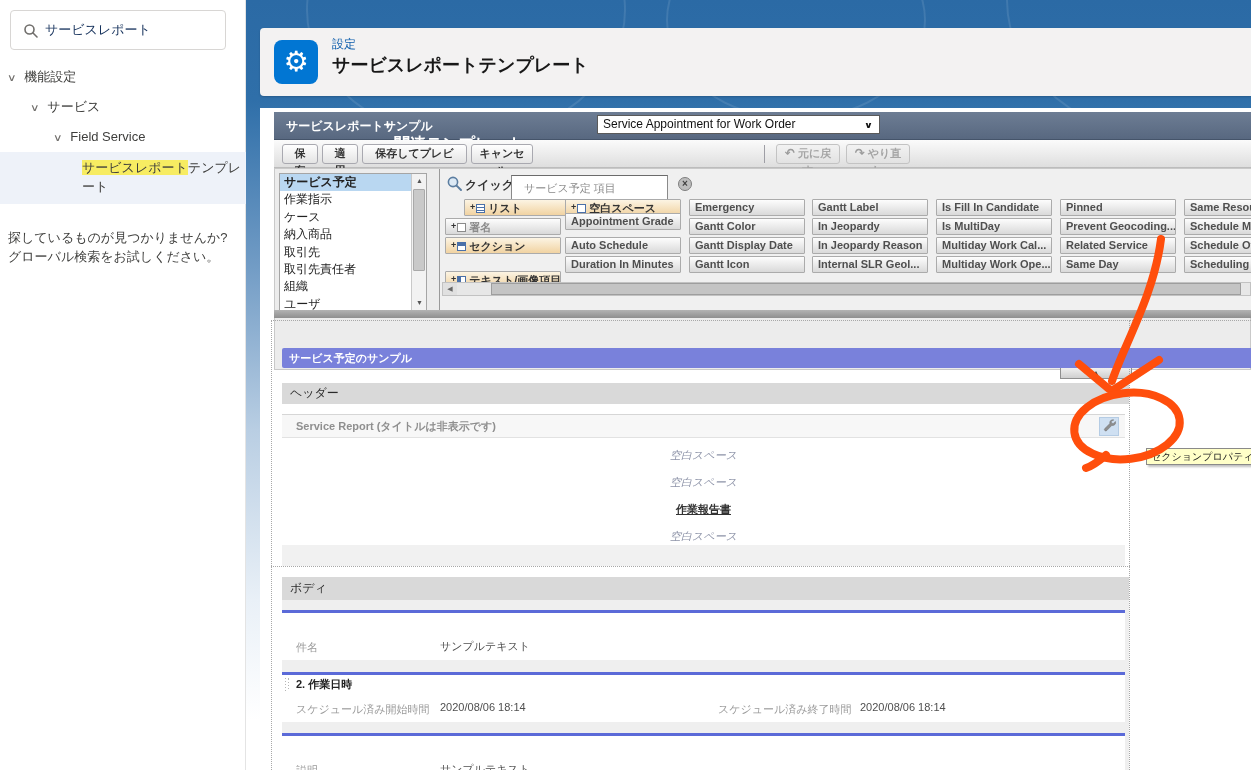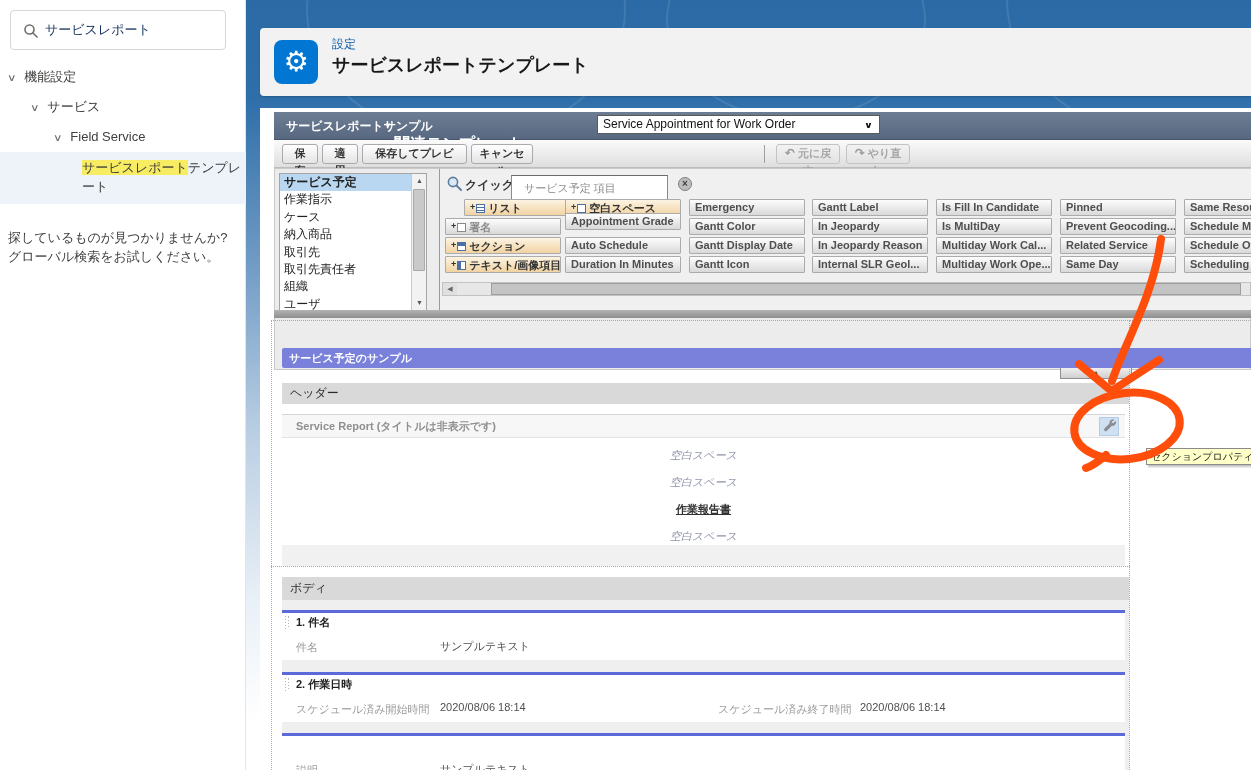--- a/index.html
+++ b/index.html
@@ -196,21 +196,21 @@
           <circle cx="7" cy="7" r="4.6" fill="#dce9f5" stroke="#5b7da0" stroke-width="1.6"></circle>
           <line x1="10.6" y1="10.6" x2="15" y2="15" stroke="#5b7da0" stroke-width="2" stroke-linecap="round"></line>
         </svg>
         <span id="qs-label">クイック検索</span>
         <input id="qs-input" value="サービス予定 項目" style="">
         <div id="qs-clear">×</div>
         <div id="pal-grid">
             <div class="pal-btn orange" style="left: 5px; top: 30px; margin-left: 19px;"><span class="plus">+</span><span class="pbox list"></span><span>リスト</span></div>
             <div class="pal-btn graysp" style="left: 5px; top: 49px;"><span class="plus">+</span><span class="pbox sign"></span><span>署名</span></div>
             <div class="pal-btn orange" style="left: 5px; top: 68px;"><span class="plus">+</span><span class="pbox section"></span><span>セクション</span></div>
-            <div class="pal-btn orange" style="left: 5px; top: 87px;"><span class="plus">+</span><span class="pbox text"></span><span>テキスト/画像項目</span></div>
+            <div class="pal-btn orange" style="left: 5px; top: 102px;"><span class="plus">+</span><span class="pbox text"></span><span>テキスト/画像項目</span></div>
             <div class="pal-btn orange" style="left: 125px; top: 30px;"><span class="plus">+</span><span class="pbox blank"></span><span>空白スペース</span></div>
             <div class="pal-btn" style="left: 125px; top: 44px;">Appointment Grade</div>
             <div class="pal-btn" style="left: 125px; top: 68px;">Auto Schedule</div>
             <div class="pal-btn" style="left: 125px; top: 87px;">Duration In Minutes</div>
             <div class="pal-btn" style="left: 249px; top: 30px;">Emergency</div>
             <div class="pal-btn" style="left: 249px; top: 49px;">Gantt Color</div>
             <div class="pal-btn" style="left: 249px; top: 68px;">Gantt Display Date</div>
             <div class="pal-btn" style="left: 249px; top: 87px;">Gantt Icon</div>
             <div class="pal-btn" style="left: 372px; top: 30px;">Gantt Label</div>
             <div class="pal-btn" style="left: 372px; top: 49px;">In Jeopardy</div>
@@ -263,21 +263,20 @@
         <div class="hitem blank" style="top: 114px;">空白スペース</div>
       </div>
   </div>
   <div id="hdr-strip"></div>
   <div id="mid-dotted"></div>
 
   <div id="body-bar">ボディ</div>
   <div id="body-area"></div>
   <div id="body-sections">
       <div class="psection" style="top: 610px; height: 50px;">
-        <div class="psec-title"><span class="drag-dots"></span><span>1. 件名</span></div>
         <div class="pfield-label" style="left: 14px; top: 27px;">件名</div>
         <div class="pfield-value" style="left: 158px; top: 26px;">サンプルテキスト</div>
       </div>
       <div class="psection" style="top: 672px; height: 50px;">
         <div class="psec-title"><span class="drag-dots"></span><span>2. 作業日時</span></div>
         <div class="pfield-label" style="left: 14px; top: 27px;">スケジュール済み開始時間</div>
         <div class="pfield-value" style="left: 158px; top: 26px;">2020/08/06 18:14</div>
         <div class="pfield-label" style="left: 436px; top: 27px;">スケジュール済み終了時間</div>
         <div class="pfield-value" style="left: 578px; top: 26px;">2020/08/06 18:14</div>
       </div>

